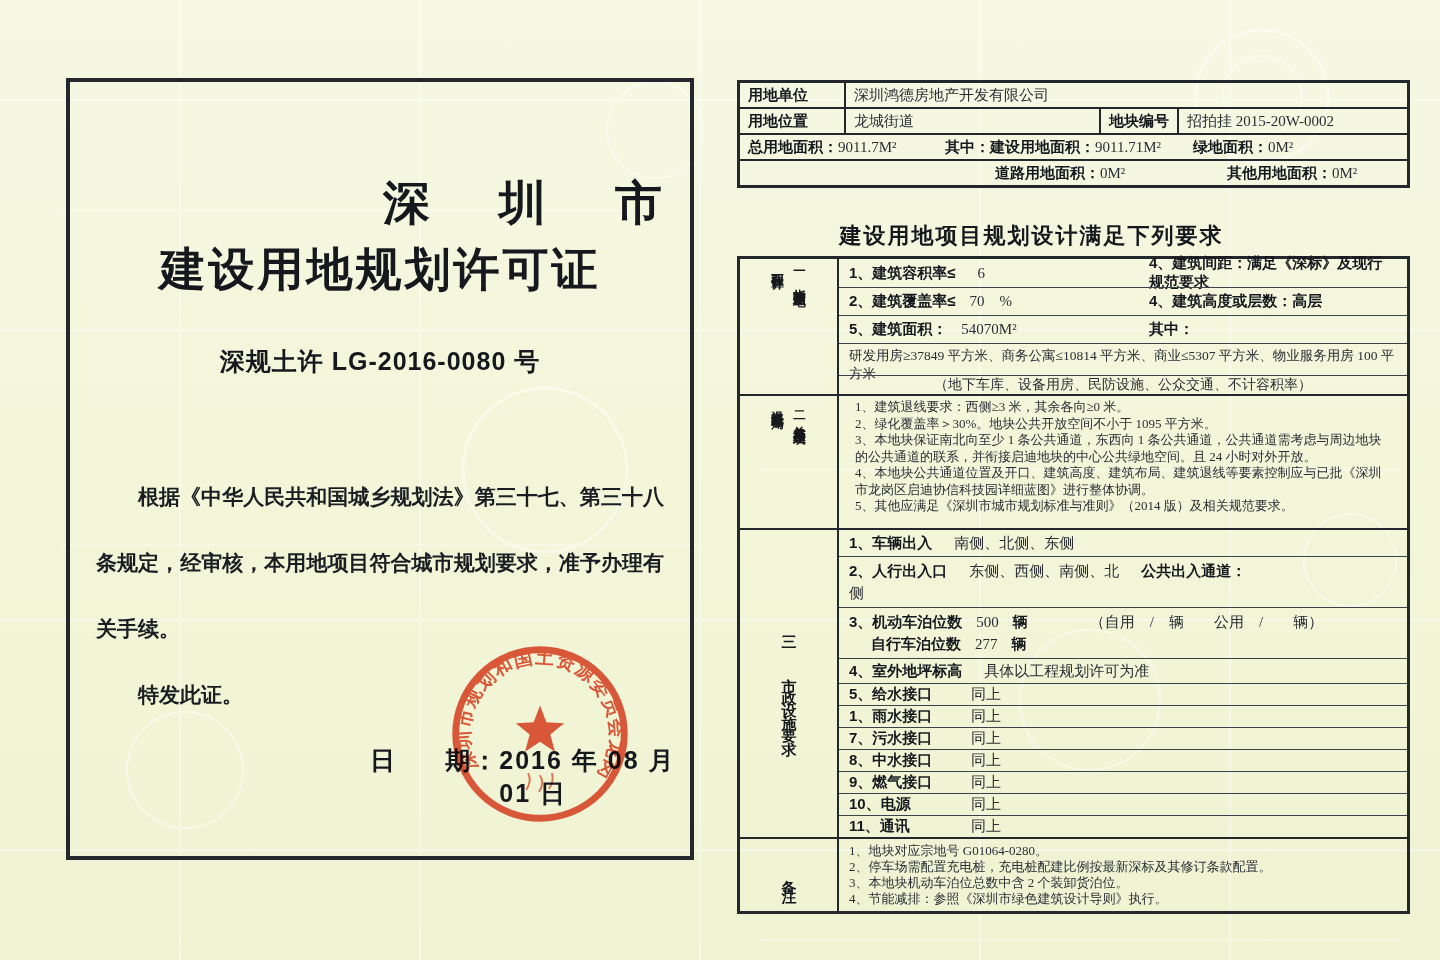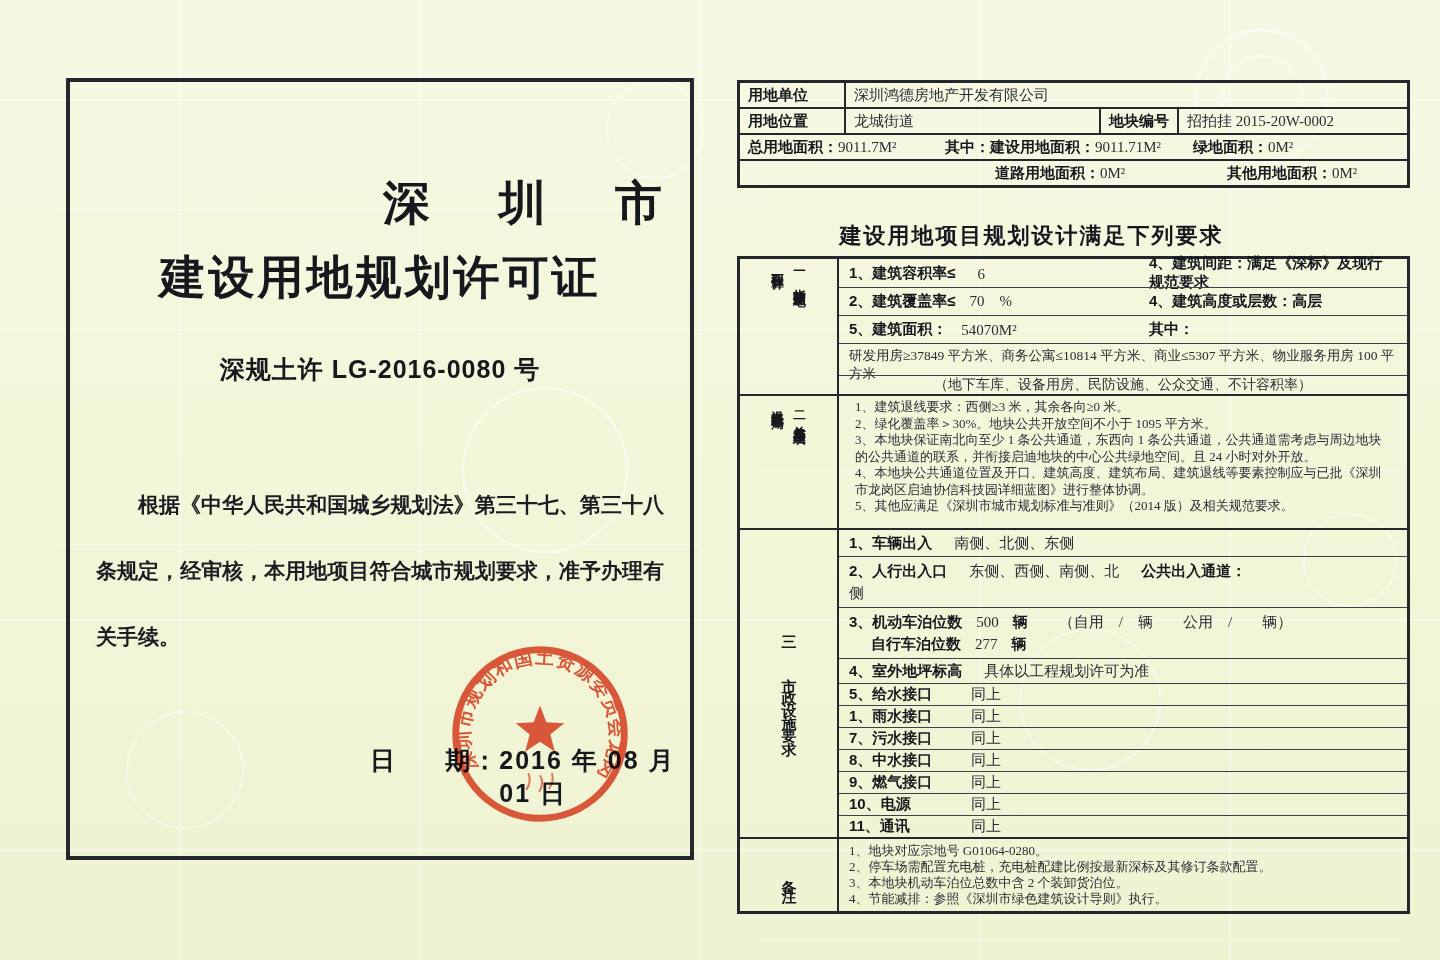--- a/index.html
+++ b/index.html
@@ -9,21 +9,21 @@
   .wm{position:absolute;inset:0;pointer-events:none;}
 
   .lb{font-family:"Liberation Sans",sans-serif;font-weight:700;color:#15181d;}
   .val{font-family:"Liberation Serif",serif;font-weight:400;color:#2a2e34;}
 
   
   #cert{position:absolute;left:66px;top:78px;width:628px;height:782px;
     border:4px solid #23282d;box-sizing:border-box;}
   .t1{margin-top:90px;text-align:right;font-size:47px;font-weight:700;
     letter-spacing:28px;text-indent:28px;}
-  .t2{margin-top:12px;text-align:center;font-size:46px;font-weight:700;letter-spacing:3px;}
+  .t2{margin-top:4px;text-align:center;font-size:46px;font-weight:700;letter-spacing:3px;}
   .permit{margin-top:44px;text-align:center;font-size:25px;font-weight:700;letter-spacing:1px;}
   .bodytext{margin:86px 26px 0;font-size:21px;font-weight:700;line-height:66px;
     text-align:justify;text-indent:2em;color:#1a1d22;}
   .bodytext2{margin:0 26px;font-size:21px;font-weight:700;line-height:66px;text-indent:2em;color:#1a1d22;}
   .dateline{position:absolute;left:300px;top:662px;display:flex;font-size:25px;font-weight:700;letter-spacing:2px;}
   .dateline .gap{width:64px;}
   #seal{position:absolute;left:372px;top:554px;opacity:.9;mix-blend-mode:multiply;}
 
   
   #info{position:absolute;left:737px;top:80px;width:673px;border:3px solid #23282d;box-sizing:border-box;}
@@ -48,21 +48,21 @@
   .side.top{align-items:flex-start;padding-top:5px;}
   .side.mid{align-items:center;}
   .vt{writing-mode:vertical-rl;text-orientation:upright;font-weight:700;color:#17191d;
     font-size:12.5px;letter-spacing:1px;line-height:22px;}
   .vt .l{display:block;}
   .vt3{writing-mode:vertical-rl;text-orientation:upright;font-weight:700;font-size:15px;letter-spacing:13px;}
   .vtn{writing-mode:vertical-rl;text-orientation:upright;font-weight:700;font-size:15px;letter-spacing:7px;}
   .content{flex:1;display:flex;flex-direction:column;min-width:0;}
   .r{display:flex;align-items:center;padding:0 10px;border-top:1px solid #3c4249;box-sizing:border-box;}
   .content .r:first-child{border-top:none;}
-  .half{width:300px;flex:none;display:flex;align-items:flex-end;}
+  .half{width:300px;flex:none;display:flex;align-items:center;}
   .fs15{font-size:15px;} .ml{margin-left:22px;} .mls{margin-left:14px;}
   .h28{height:28px;} .h26{height:26px;} .h25{height:25px;} .h22{height:22px;}
   .rwrap{border-top:1px solid #3c4249;padding:3px 10px;box-sizing:border-box;}
   .line{display:flex;align-items:center;height:22px;}
   .s1r4{height:32px;align-items:flex-start;padding-top:3px;font-size:13.5px;}
   .s1r5{height:19px;justify-content:center;font-size:14px;}
   .s2c{padding:3px 16px 0;font-size:13px;line-height:16.5px;}
   .s2c .s2line{font-family:"Liberation Serif",serif;color:#2a2e34;}
   .ncontent{padding:4px 10px;font-size:13px;line-height:16px;min-height:56px;}
   .lbw{width:122px;flex:none;}
@@ -85,20 +85,21 @@
       <path stroke-width="2" d="M0,100 H1440 M0,330 H1440 M0,620 H1440 M0,850 H1440"></path>
       <path stroke-width="1.5" d="M60,210 H620 M60,545 H700 M760,470 H1400 M760,940 H1400"></path>
     </g>
   </svg>
 
   <section id="cert">
     <div class="t1">深 圳 市</div>
     <div class="t2">建设用地规划许可证</div>
     <div class="permit">深规土许 LG-2016-0080 号</div>
     <p class="bodytext">根据《中华人民共和国城乡规划法》第三十七、第三十八条规定，经审核，本用地项目符合城市规划要求，准予办理有关手续。</p>
+    <p class="bodytext2">特发此证。</p>
 
     <div class="dateline">
       <span>日</span>
       <span class="gap"></span>
       <span>期：</span>
       <span>2016 年 08 月 01 日</span>
     </div>
 
     <svg id="seal" width="196" height="196" viewBox="0 0 200 200">
       <circle cx="100" cy="100" r="86" fill="none" stroke="#e2492e" stroke-width="7"></circle>
@@ -209,21 +210,21 @@
           </div>
           <div class="line fs15">
               <span class="val">侧</span>
             </div>
         </div>
         <div class="rwrap">
           <div class="line fs15">
             <span class="lb">3、机动车泊位数</span>
             <span class="val mls">500</span>
             <span class="lb mls">辆</span>
-            <span class="val" style="margin-left:31px;">（自用　/　辆　　公用　/　　辆）</span>
+            <span class="val" style="margin-left:62px;">（自用　/　辆　　公用　/　　辆）</span>
           </div>
           <div class="line fs15" style="padding-left:22px;">
             <span class="lb">自行车泊位数</span>
             <span class="val mls">277</span>
             <span class="lb mls">辆</span>
           </div>
         </div>
         <div class="r h25 fs15">
           <span class="lb">4、室外地坪标高</span>
             <span class="val ml">具体以工程规划许可为准</span>

